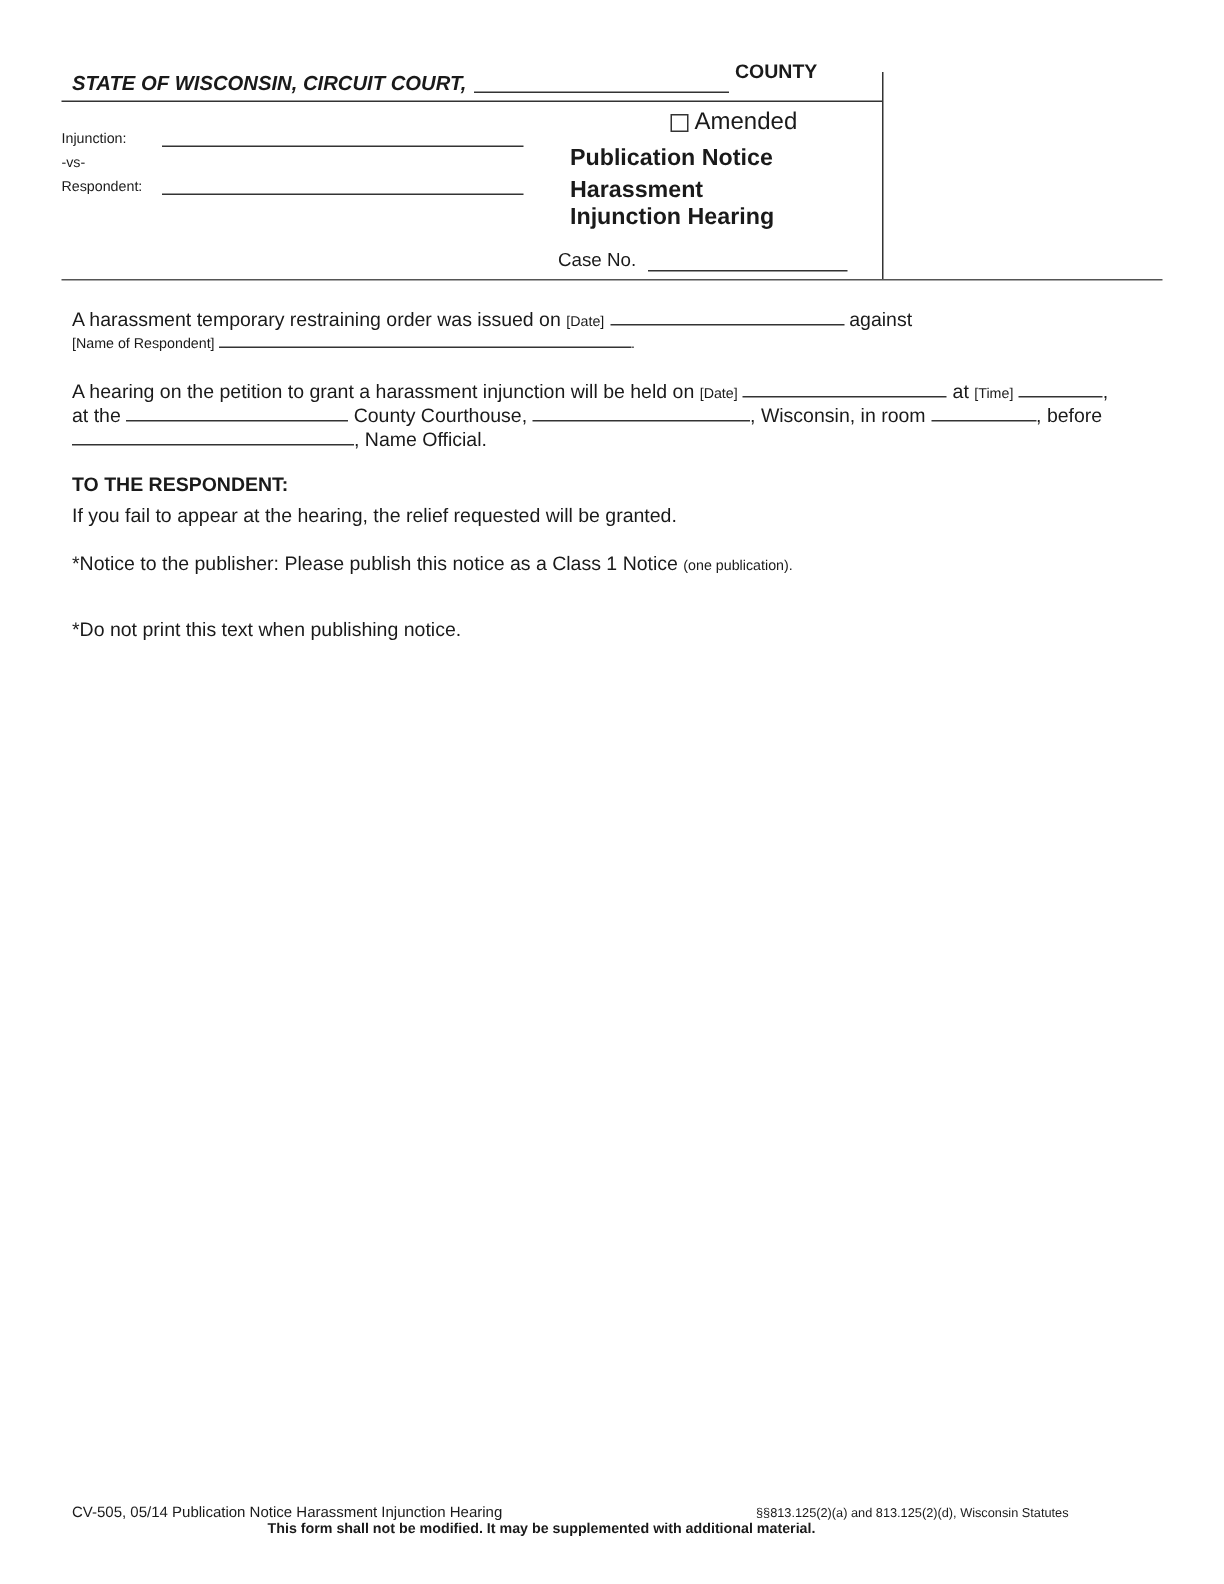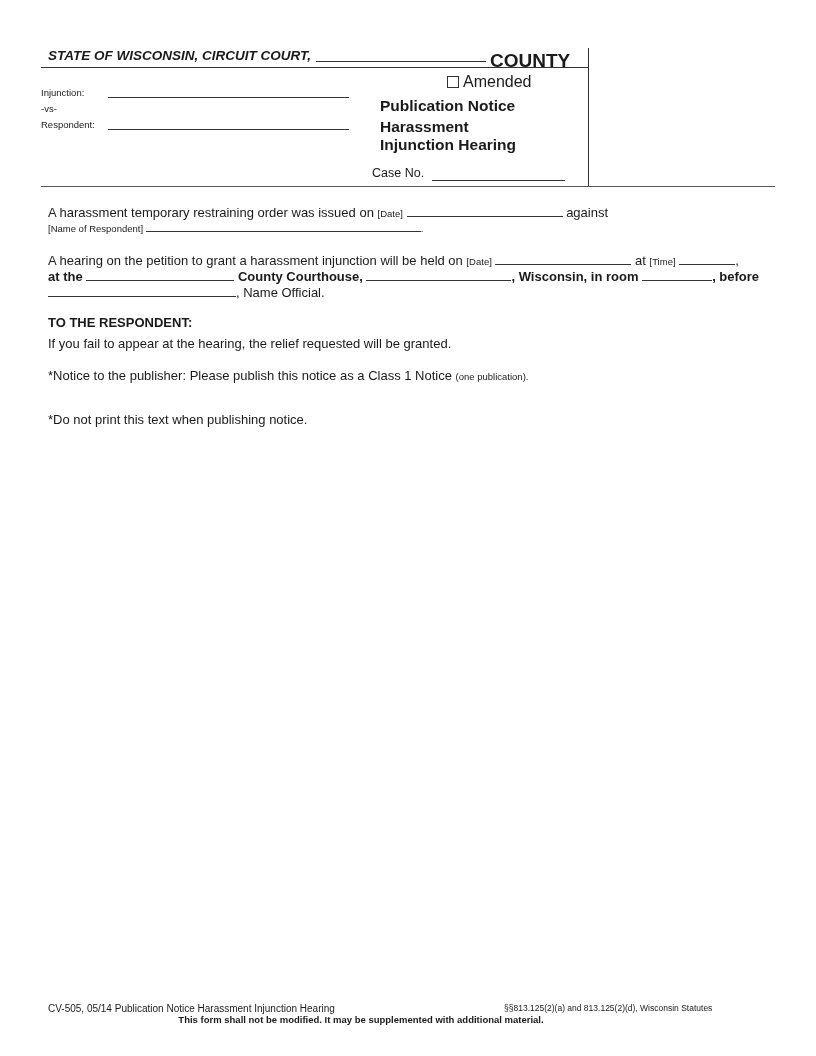--- a/index.html
+++ b/index.html
@@ -13,21 +13,21 @@
   .body { font-size:13px; }
   .title { font-weight:bold; font-size:15.5px; text-align:left; width:200px; }
 </style>
 </head>
 <body>
 
 <div class="abs" style="left:48px; top:48px; font-size:13.5px; font-weight:bold;font-style:italic;">
   <span>STATE OF WISCONSIN, CIRCUIT COURT,</span>
 </div>
 <div class="abs" style="left:316px; top:61px; width:170px; height:1px; background:#333;"></div>
-<div class="abs" style="left:490px; top:50px; font-size:19px; font-weight:bold;">COUNTY</div>
+<div class="abs" style="left:490px; top:40px; font-size:13px; font-weight:bold;">COUNTY</div>
 
 <div class="vline" style="left:588px; top:48px; height:138px;"></div>
 <div class="hline" style="left:41px; top:67px; width:547px;"></div>
 <div class="hline" style="left:41px; top:186px; width:734px; background:#555;"></div>
 
 <div class="abs" style="left:447px; top:73px; font-size:16px; display:flex; align-items:center;">
   <span style="display:inline-block; width:10px; height:10px; border:1px solid #333; margin-right:4px;"></span>
   <span>Amended</span>
 </div>
 
@@ -56,21 +56,21 @@
 </div>
 
 <div class="abs body" style="left:48px; top:251px;">
   <span>A hearing on the petition to grant a harassment injunction will be held on</span>
   <span class="small">[Date]</span>
   <span class="uline" style="width:136px;"></span>
   <span>at</span>
   <span class="small">[Time]</span>
   <span class="uline" style="width:56px;"></span><span>,</span>
 </div>
-<div class="abs body" style="left:48px; top:267px;font-weight:bold;">
+<div class="abs body" style="left:48px; top:267px;">
   <span>at the</span>
   <span class="uline" style="width:148px;"></span>
   <span>County Courthouse,</span>
   <span class="uline" style="width:145px;"></span><span>, Wisconsin, in room</span>
   <span class="uline" style="width:70px;"></span><span>, before</span>
 </div>
 <div class="abs body" style="left:48px; top:283px;">
   <span class="uline" style="width:188px;"></span><span>, Name Official.</span>
 </div>
 

